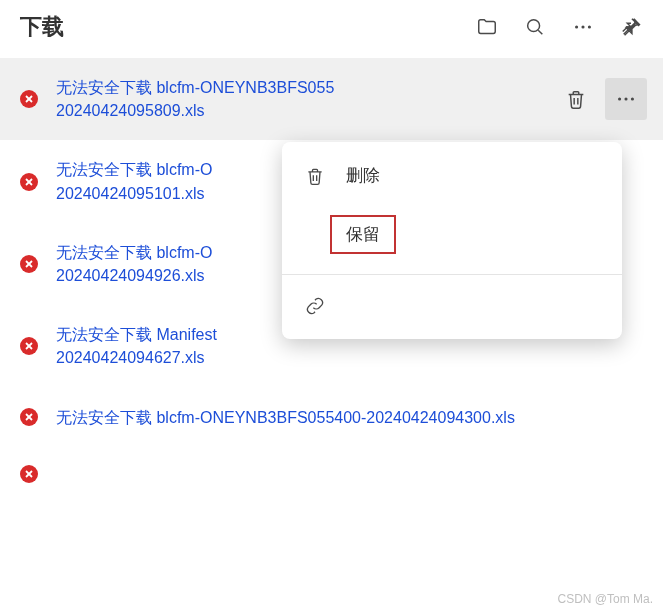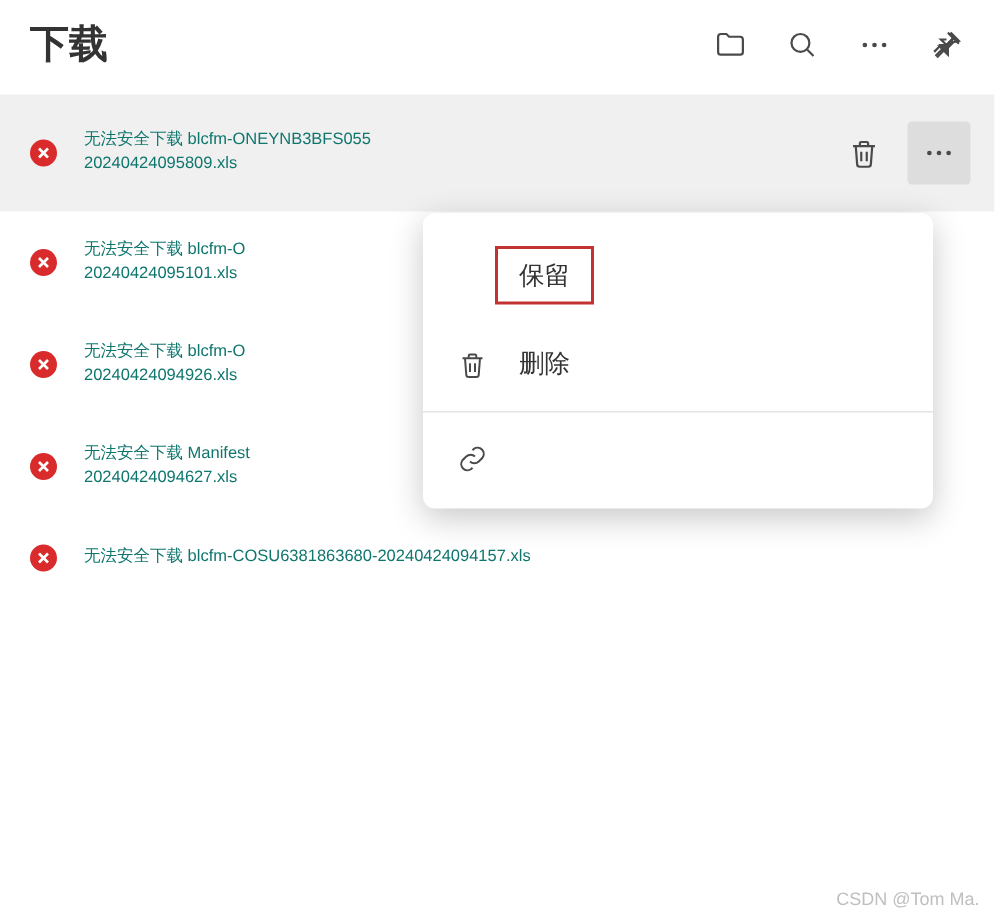--- a/index.html
+++ b/index.html
@@ -10,21 +10,21 @@
       background: #fff;
       position: relative;
       color: #333;
     }
     .header {
       display: flex;
       align-items: center;
       padding: 12px 20px 16px 20px;
     }
     .title {
-      font-size: 26px;
+      font-size: 22px;
       font-weight: 700;
       flex: 1;
     }
     .header-icons {
       display: flex;
       gap: 24px;
       align-items: center;
     }
     .icon-btn {
       width: 24px;
@@ -56,22 +56,22 @@
       align-items: center;
       justify-content: center;
       flex-shrink: 0;
     }
     .status-icon svg { display: block; }
     .item-text {
       flex: 1;
       min-width: 0;
     }
     .item-title {
-      font-size: 11px;
-      color: #0f766e;
+      font-size: 16px;
+      color: #1d4ed8;
       line-height: 1.45;
       word-break: break-all;
     }
     .item-actions {
       display: flex;
       gap: 8px;
       align-items: center;
     }
     .action-btn {
       width: 42px;
@@ -227,47 +227,55 @@
       <svg width="10" height="10" viewBox="0 0 10 10" stroke="#fff" stroke-width="1.8">
           <line x1="2" y1="2" x2="8" y2="8"></line>
           <line x1="8" y1="2" x2="2" y2="8"></line>
         </svg>
     </div>
     <div class="item-text">
       <div class="item-title">无法安全下载 Manifest<br>20240424094627.xls</div>
     </div>
   </div>
 
-
-  <div class="item">
-    <div class="status-icon">
-      <svg width="10" height="10" viewBox="0 0 10 10" stroke="#fff" stroke-width="1.8">
-          <line x1="2" y1="2" x2="8" y2="8"></line>
-          <line x1="8" y1="2" x2="2" y2="8"></line>
-        </svg>
-    </div>
-    <div class="item-text">
-      <div class="item-title">无法安全下载 blcfm-COSU6381863680-20240424094157.xls</div>
+  <div class="item">
+    <div class="status-icon">
+      <svg width="10" height="10" viewBox="0 0 10 10" stroke="#fff" stroke-width="1.8">
+          <line x1="2" y1="2" x2="8" y2="8"></line>
+          <line x1="8" y1="2" x2="2" y2="8"></line>
+        </svg>
+    </div>
+    <div class="item-text">
+      <div class="item-title">无法安全下载 blcfm-ONEYNB3BFS055400-20240424094300.xls</div>
+    </div>
+  </div>
+
+  <div class="item">
+    <div class="status-icon">
+      <svg width="10" height="10" viewBox="0 0 10 10" stroke="#fff" stroke-width="1.8">
+          <line x1="2" y1="2" x2="8" y2="8"></line>
+          <line x1="8" y1="2" x2="2" y2="8"></line>
+        </svg>
     </div>
   </div>
 
 </div>
 
 <div class="menu">
-  <div class="menu-item highlighted">
-    <div class="menu-spacer"></div>
-    <span class="label-wrap"><span>保留</span></span>
-  </div>
   <div class="menu-item">
     <div class="menu-icon">
       <svg width="20" height="20" viewBox="0 0 24 24" fill="none" stroke="#4a4a4a" stroke-width="1.6">
           <path d="M4 7h16M9 7V5a1 1 0 0 1 1-1h4a1 1 0 0 1 1 1v2M6 7l1 13a2 2 0 0 0 2 2h6a2 2 0 0 0 2-2l1-13M10 11v7M14 11v7"></path>
         </svg>
     </div>
     <span>删除</span>
+  </div>
+  <div class="menu-item highlighted">
+    <div class="menu-spacer"></div>
+    <span class="label-wrap"><span>保留</span></span>
   </div>
   <div class="menu-divider"></div>
   <div class="menu-item">
     <div class="menu-icon">
       <svg width="20" height="20" viewBox="0 0 24 24" fill="none" stroke="#4a4a4a" stroke-width="1.6">
           <path d="M10 14a5 5 0 0 0 7 0l3-3a5 5 0 0 0-7-7l-1 1"></path>
           <path d="M14 10a5 5 0 0 0-7 0l-3 3a5 5 0 0 0 7 7l1-1"></path>
         </svg>
     </div>
   </div>

